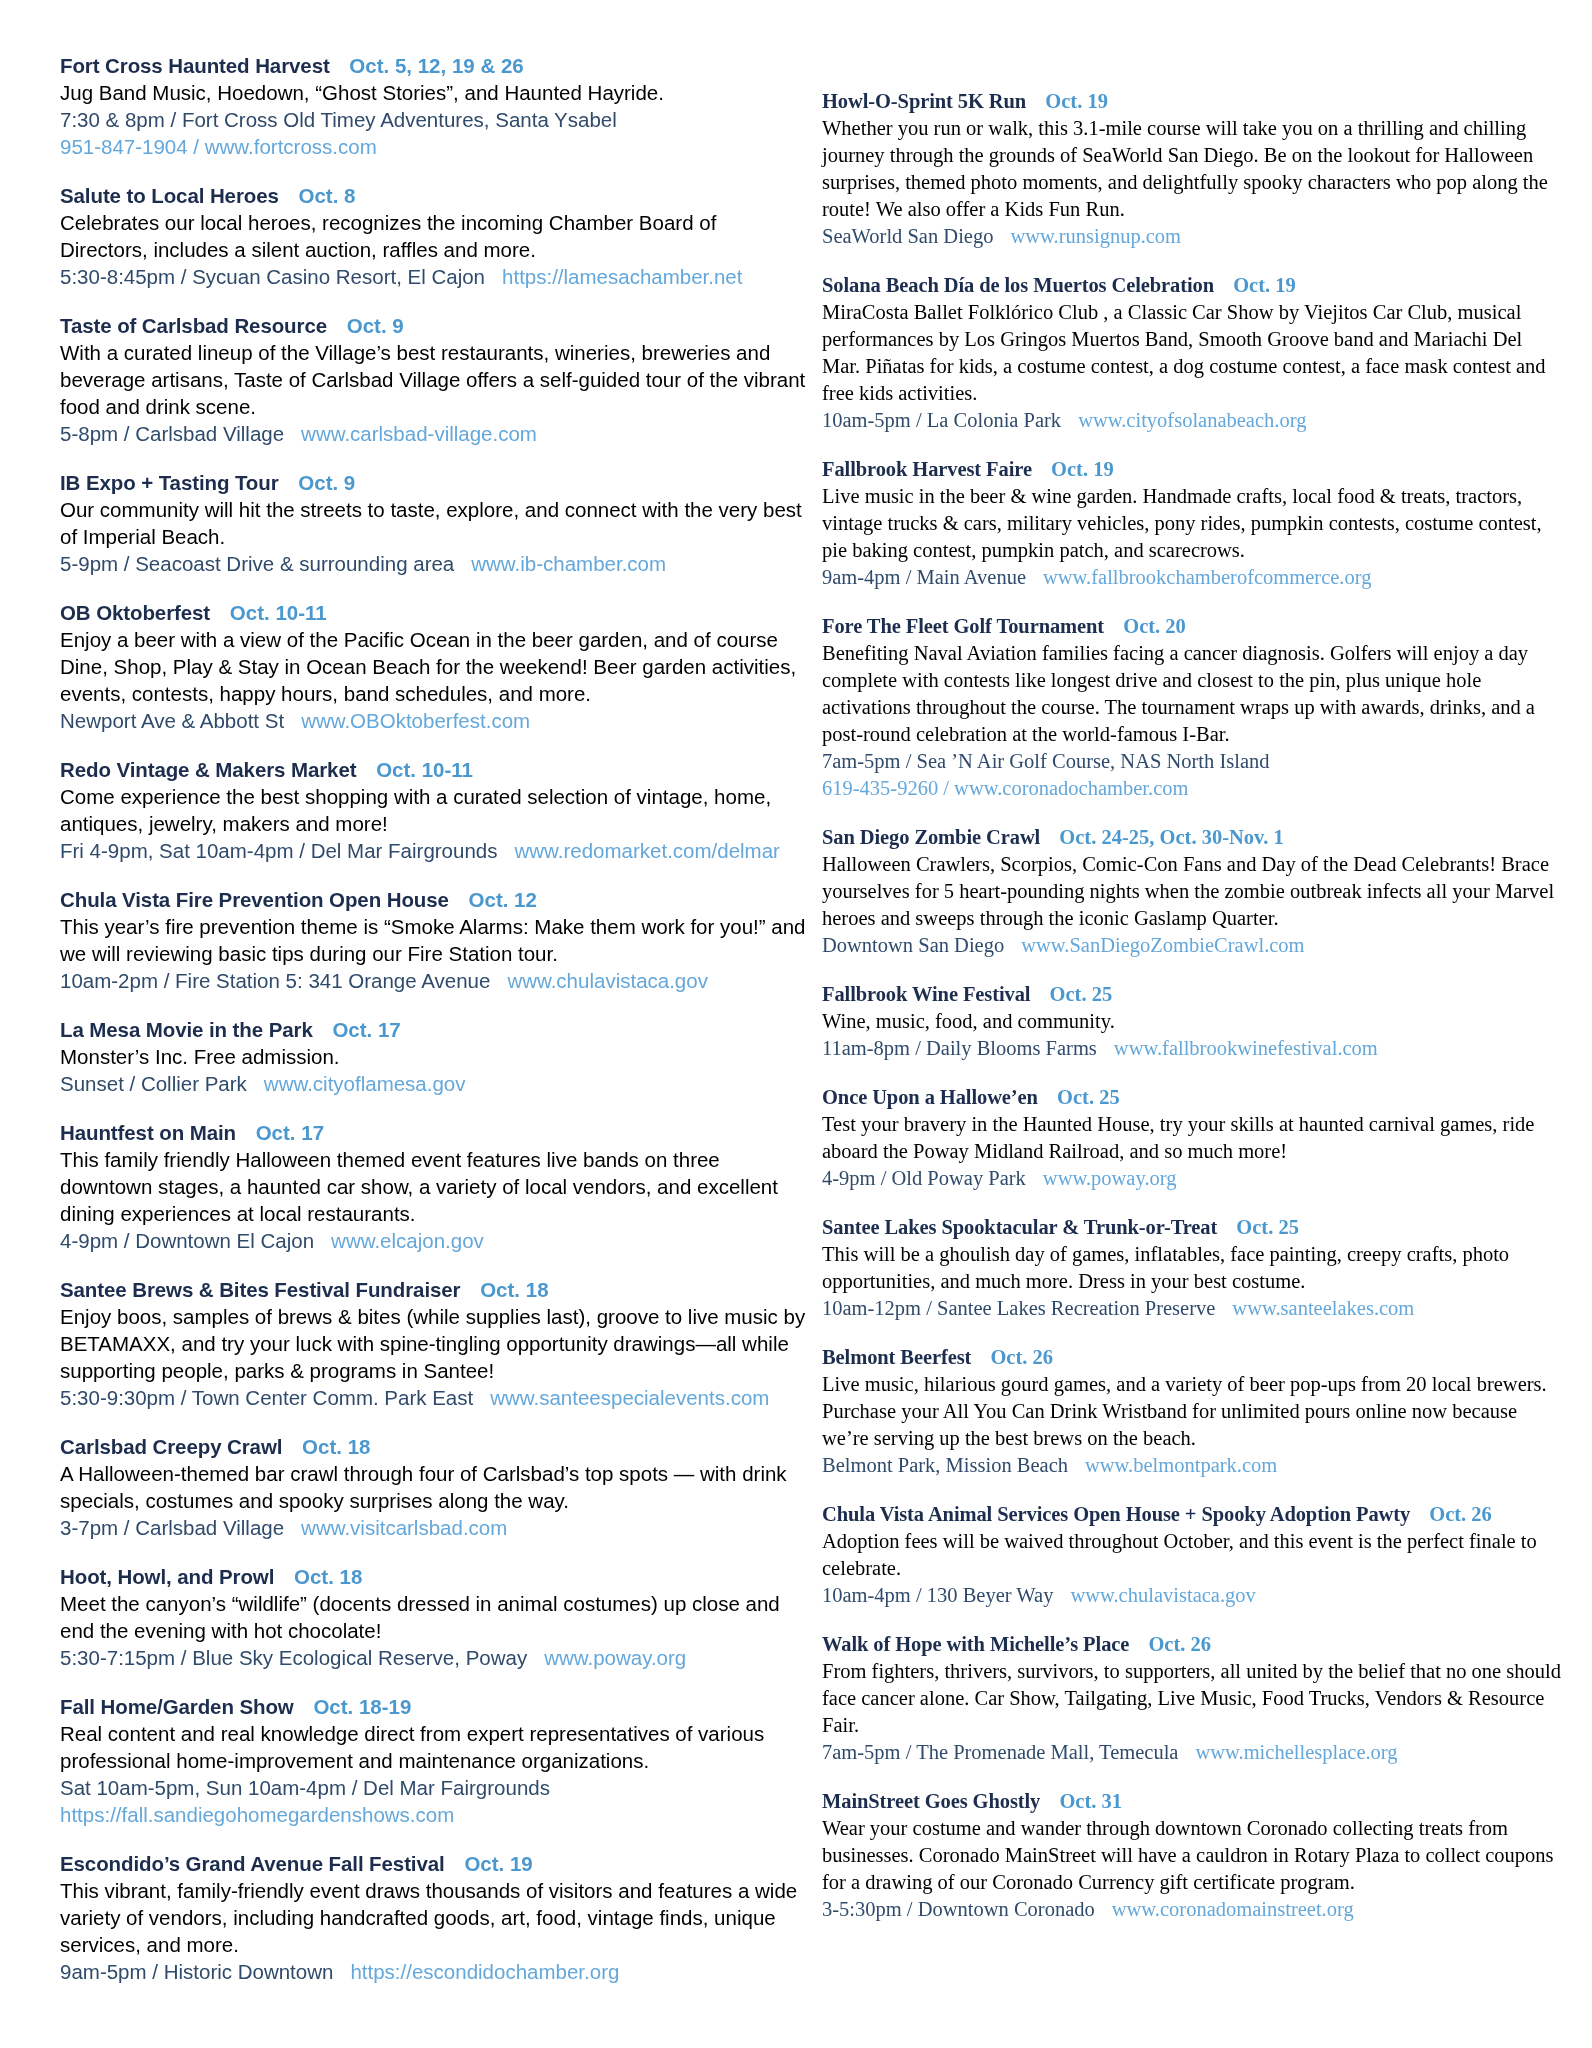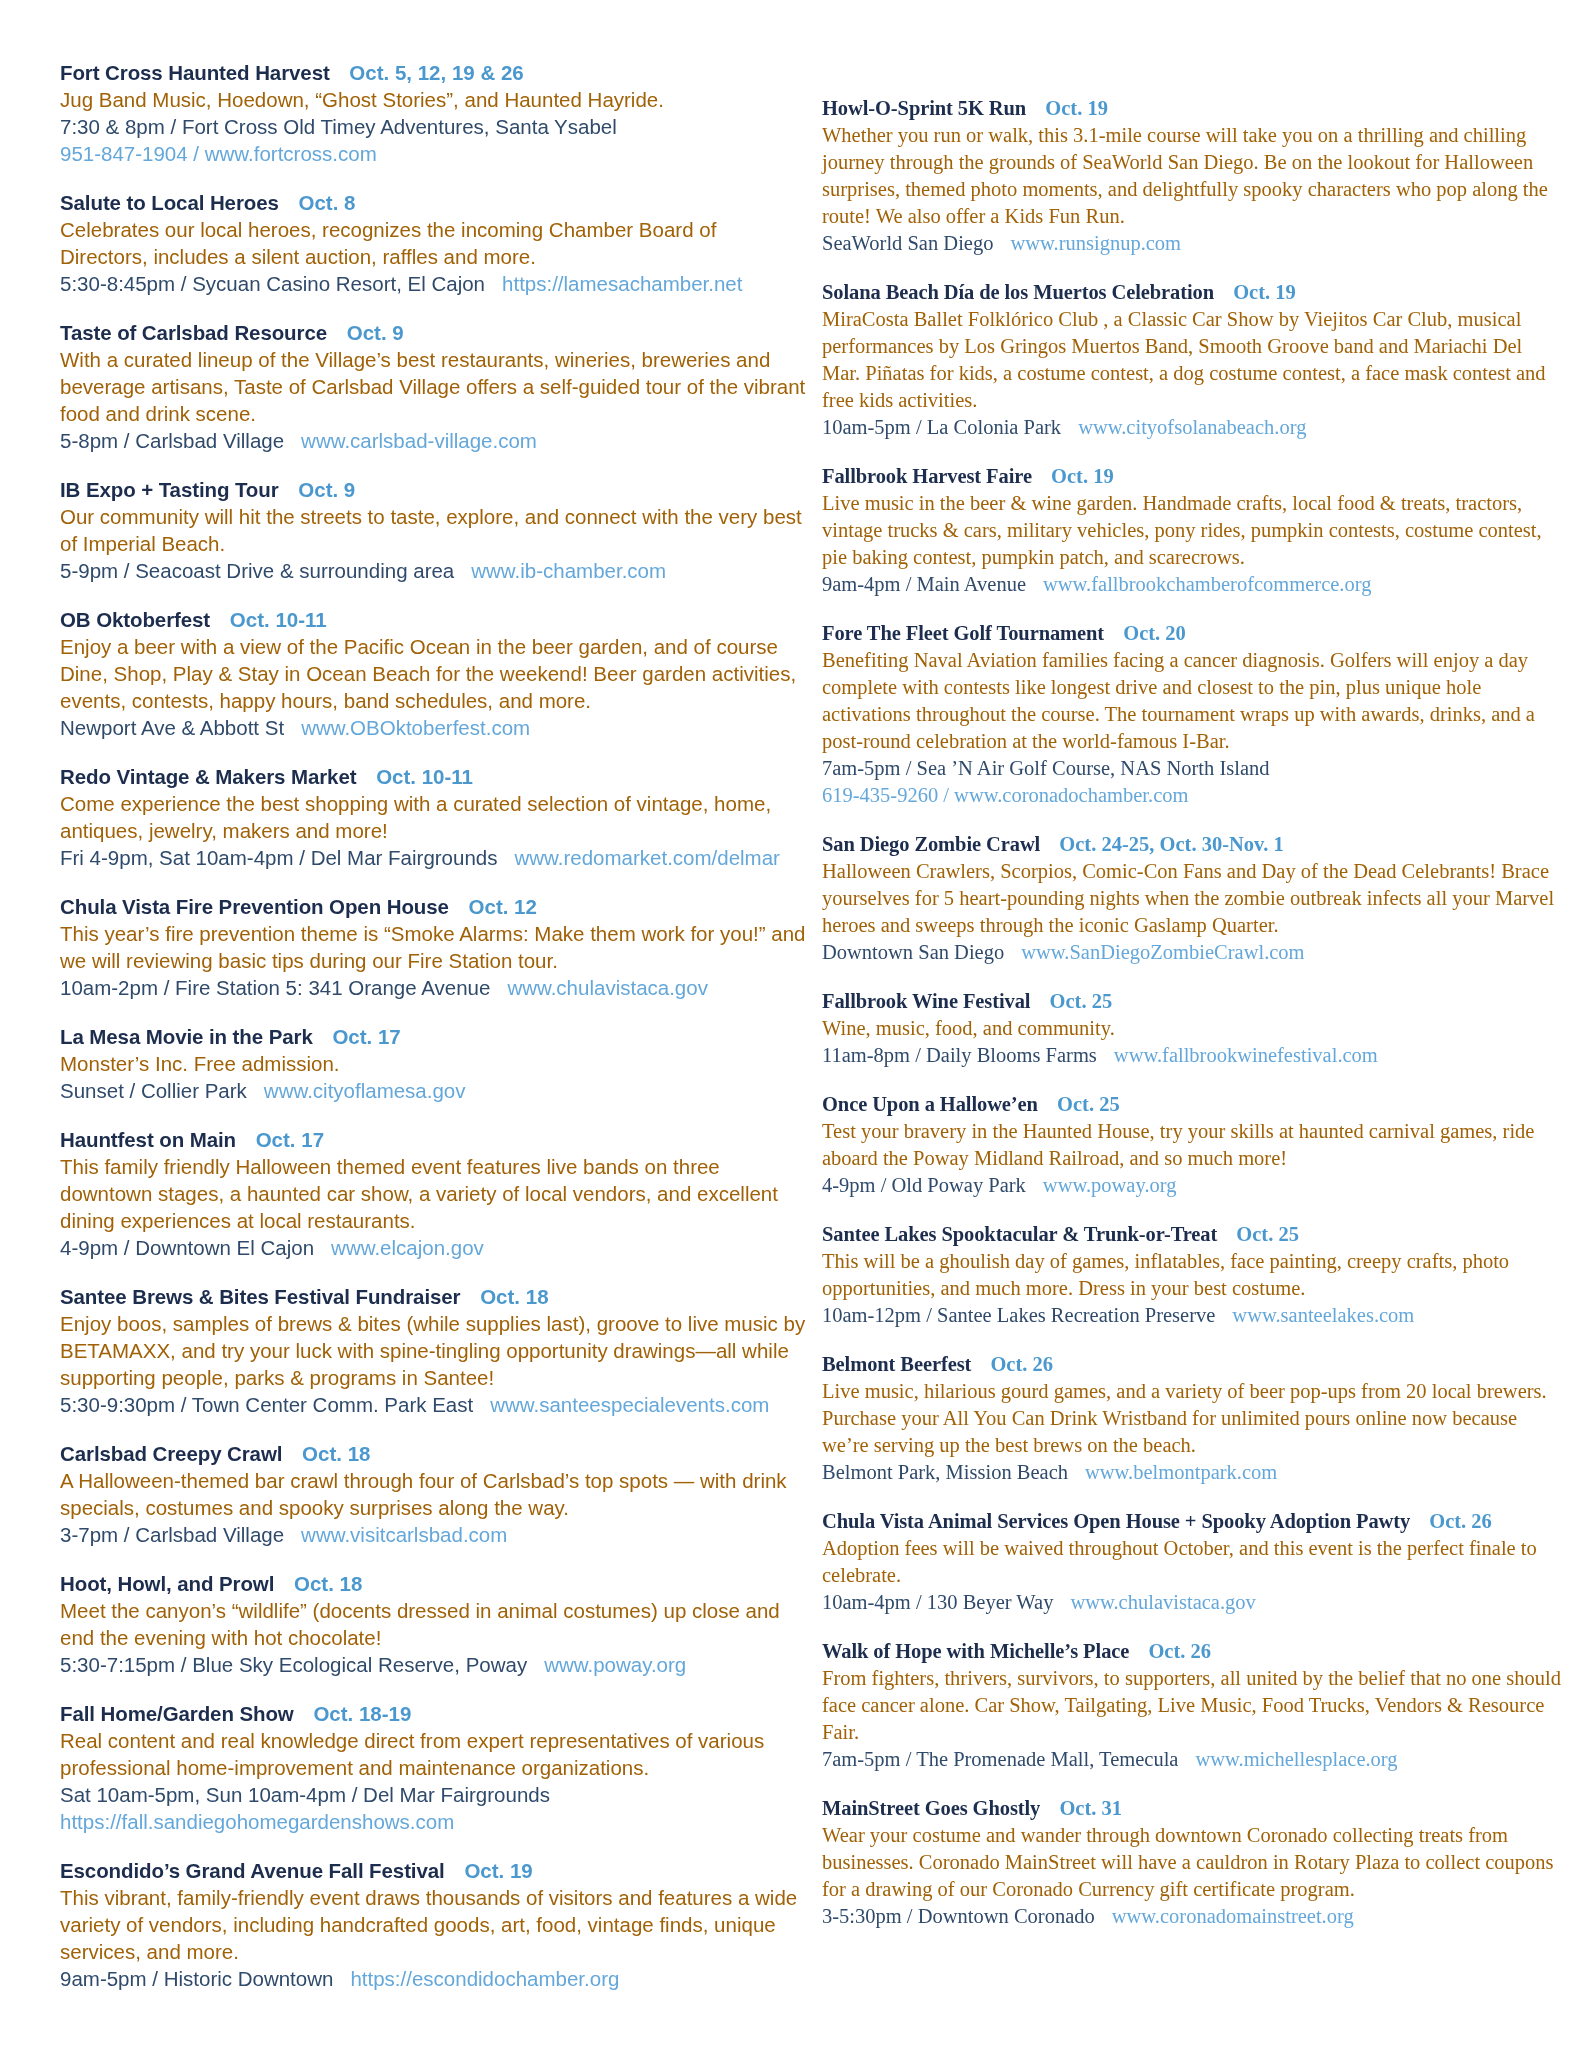--- a/index.html
+++ b/index.html
@@ -6,25 +6,25 @@
   body {
     width: 1592px; height: 2048px; position: relative; overflow: hidden;
     font-family: "Liberation Sans", sans-serif;
     font-size: 20.5px; line-height: 27px;
     color: #5c616d;
     -webkit-font-smoothing: antialiased;
   }
   .col { position: absolute; }
   .col-left  { left: 60px;  top: 44px; width: 748px; }
   .col-right { left: 822px; top: 80px; width: 742px; font-family: Liberation Serif, serif; }
-  .event { margin: 15px 0 22px 0; }
+  .event { margin: 8px 0 22px 0; }
   .event h3 { margin: 0; font-size: 20.5px; line-height: 27px; font-weight: 700; }
   .title { color: #1d2d4e; letter-spacing: -0.1px; }
   .date  { color: #4b98cf; margin-left: 14px; }
-  .desc  { margin: 0; color: #a16207; }
+  .desc  { margin: 0; color: #000000; }
   .meta  { margin: 0; color: #2f4a6b; }
   .venue { color: #2f4a6b; }
   a.link { color: #64a7da; text-decoration: none; cursor: pointer; text-align: right; }
   .meta .venue + a.link { margin-left: 17px; }
 </style>
 </head>
 <body>
 
 <div>
   <div class="col col-left">

